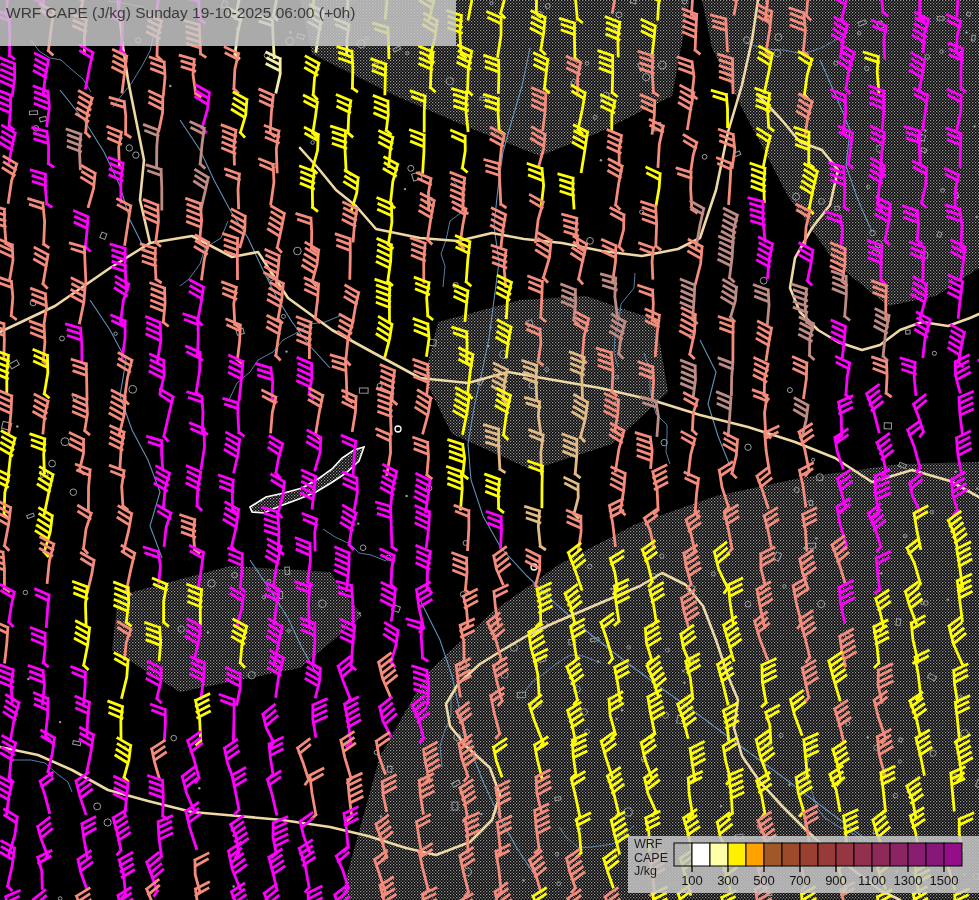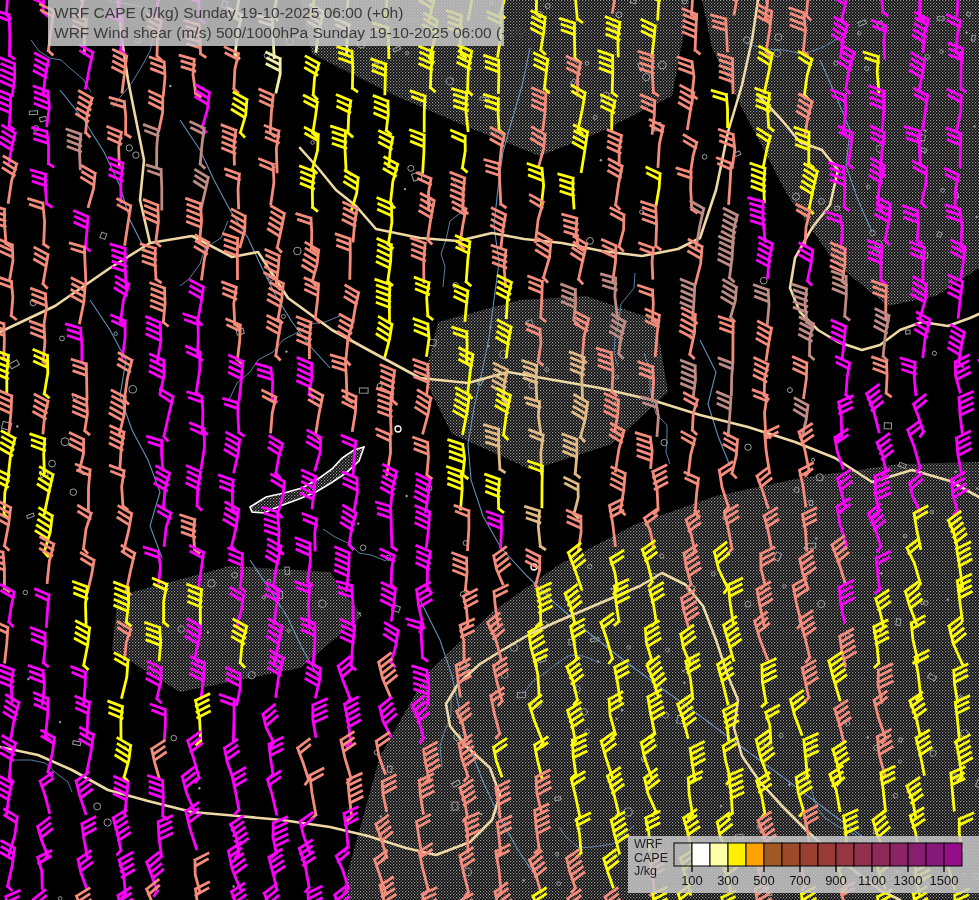--- a/index.html
+++ b/index.html
@@ -7,21 +7,20 @@
     position:relative;width:979px;height:900px;background:#000;overflow:hidden;
     font-family:"Liberation Sans",sans-serif;
   }
   .stage svg{position:absolute;left:0;top:0;}
   .title-overlay{
     position:absolute;left:0;top:0;width:456px;height:46px;
     background:rgba(203,203,203,0.84);
     color:#3b3b3b;font-size:15.5px;line-height:20px;
     padding:3px 0 0 6px;box-sizing:border-box;white-space:nowrap;
     z-index:5;
-    margin-left:48px;
   }
   .legend-panel{
     position:absolute;left:628px;top:836px;width:351px;height:57px;
     background:rgba(198,198,198,0.86);z-index:5;
   }
   .legend-text{
     position:absolute;left:6px;top:2px;color:#1c1c1c;
     font-size:12.5px;line-height:13.5px;
   }
   .legend-svg{position:absolute;left:0;top:0;}
@@ -1000,21 +999,20 @@
       <path d="M0,0 L-1.6,-17.1 L0,-31.2 M0,-31.2 L14.0,-35.8 M0,-25.4 L12.5,-30.0 M0,-19.6 L12.5,-24.2" fill="none" stroke="#ffff00" stroke-width="2.8" stroke-linecap="square" transform="translate(807.6,925.0) rotate(-11.2)"></path>
       <path d="M0,0 L1.2,-22.4 L0,-40.8 M0,-40.8 L14.0,-45.4 M0,-35.0 L12.5,-39.6 M0,0 L-4.4,3.2" fill="none" stroke="#f58b7b" stroke-width="2.8" stroke-linecap="square" transform="translate(847.9,930.0) rotate(-10.1)"></path>
       <path d="M0,0 L-1.6,-16.0 L0,-29.0 M0,-29.0 L14.0,-33.6 M0,-23.2 L12.5,-27.8 M0,-17.4 L12.5,-22.0 M0,0 L-4.4,3.2" fill="none" stroke="#ffff00" stroke-width="2.8" stroke-linecap="square" transform="translate(881.8,925.4) rotate(-8.2)"></path>
       <path d="M0,0 L1.4,-20.7 L0,-37.6 M0,-37.6 L14.0,-42.2 M0,-31.8 L12.5,-36.4 M0,-26.0 L12.5,-30.6 M0,-20.2 L12.5,-24.8" fill="none" stroke="#ffff00" stroke-width="2.8" stroke-linecap="square" transform="translate(919.9,931.1) rotate(-10.3)"></path>
       <path d="M0,0 L-1.1,-19.7 L0,-35.8 M0,-35.8 L14.0,-40.4 M0,-30.0 L12.5,-34.6 M0,-24.2 L12.5,-28.8 M0,0 L-4.4,3.2" fill="none" stroke="#ffff00" stroke-width="2.8" stroke-linecap="square" transform="translate(958.0,930.8) rotate(-5.1)"></path>
       <path d="M0,0 L-1.4,-19.7 L0,-35.8 M0,-35.8 L14.0,-40.4 M0,-30.0 L12.5,-34.6 M0,0 L-4.4,3.2" fill="none" stroke="#ffff00" stroke-width="2.8" stroke-linecap="square" transform="translate(995.8,930.0) rotate(-8.9)"></path>
     </svg>
 
   <div class="title-overlay">
     <div>WRF CAPE (J/kg) Sunday 19-10-2025 06:00 (+0h)</div>
-    <div>WRF Wind shear (m/s) 500/1000hPa Sunday 19-10-2025 06:00 (+0h)</div>
   </div>
 
   <div class="legend-panel">
     <svg class="legend-svg" id="legend-svg" width="351" height="57">
         <rect x="46" y="7" width="18" height="23" fill="none" stroke="#000" stroke-width="1"></rect>
         <rect x="64" y="7" width="18" height="23" fill="#ffffff" stroke="#000" stroke-width="1"></rect>
         <rect x="82" y="7" width="18" height="23" fill="#ffffa8" stroke="#000" stroke-width="1"></rect>
         <rect x="100" y="7" width="18" height="23" fill="#fff000" stroke="#000" stroke-width="1"></rect>
         <rect x="118" y="7" width="18" height="23" fill="#ffa200" stroke="#000" stroke-width="1"></rect>
         <rect x="136" y="7" width="18" height="23" fill="#a05826" stroke="#000" stroke-width="1"></rect>

